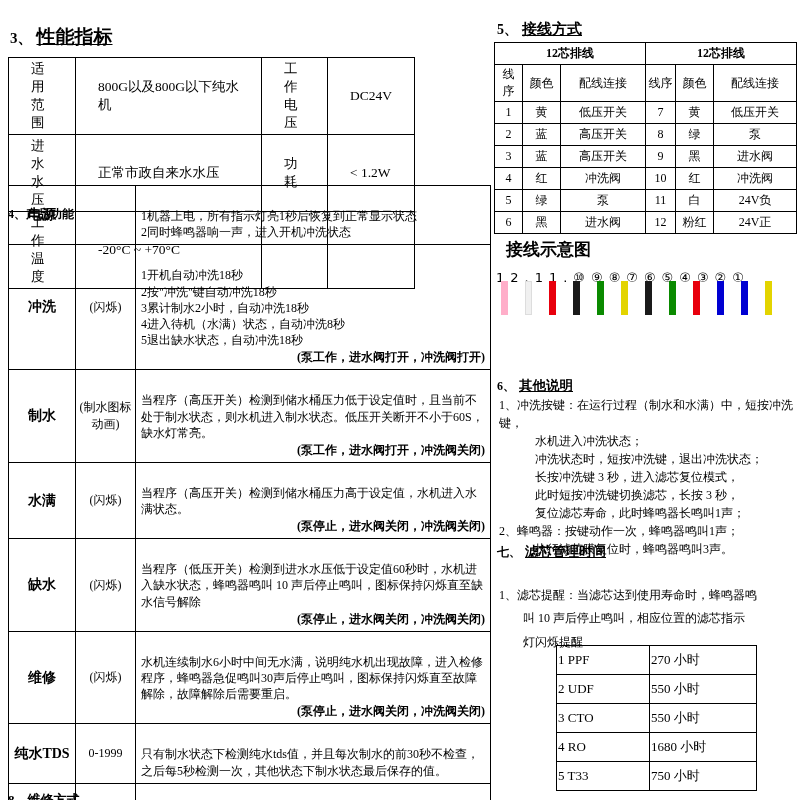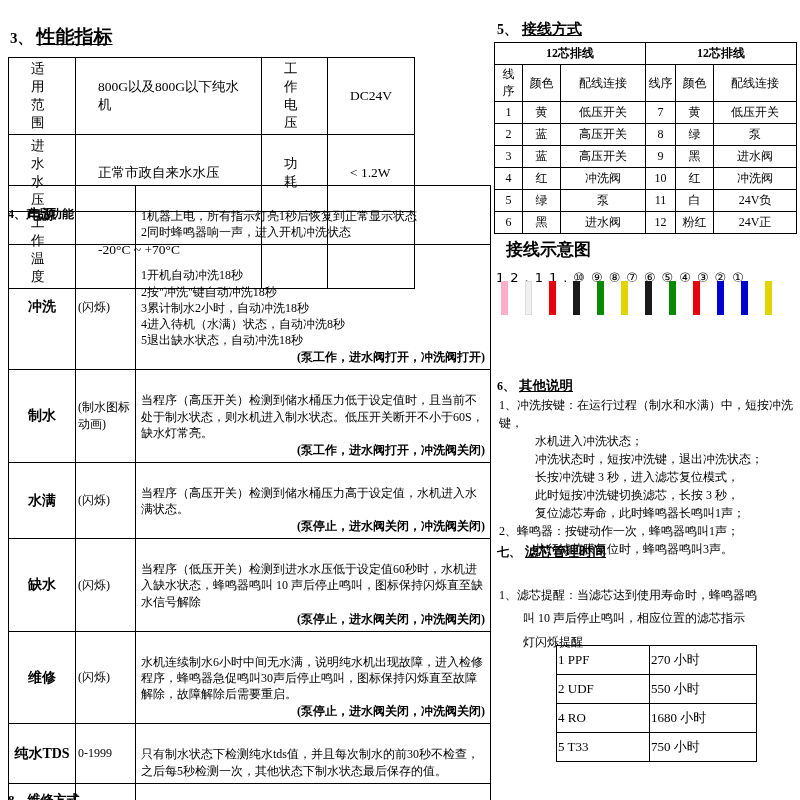--- a/index.html
+++ b/index.html
@@ -19,21 +19,21 @@
   .h3-title { font-size: 19px; font-weight: bold; text-decoration: underline; }
   #spec { left: 8px; top: 57px; }
   .spec-table { font-size: 13.5px; table-layout: fixed; }
   .spec-table td { padding: 2px 22px; height: 26px; overflow: hidden; }
 
   
   #s4label { left: 8px; top: 170px; font-size: 12px; font-weight: bold; margin-top: 36px; }
   #fn { left: 8px; top: 185px; }
   .fn-table { font-size: 12px; table-layout: fixed; width: 482px; }
   .fn-name { font-size: 14px; font-weight: bold; text-align: center; padding: 2px; }
-  .fn-note { text-align: left; padding: 2px; }
+  .fn-note { text-align: center; padding: 2px; }
   .fn-desc { vertical-align: top; padding: 3px 5px; }
   .desc { white-space: pre-line; line-height: 1.35; margin-top: 19px; }
   .foot { font-weight: bold; text-align: right; margin-top: 1px; }
 
   
   #h5 { left: 497px; top: 20px; }
   .h5-num { font-size: 14px; font-weight: bold; }
   .h5-title { font-size: 15px; font-weight: bold; text-decoration: underline; }
   #wire { left: 494px; top: 42px; }
   .wire-table { font-size: 12px; table-layout: fixed; border-radius: 32px; }
@@ -323,20 +323,24 @@
     <tbody>
         <tr>
       <td>1 PPF</td>
       <td>270 小时</td>
     </tr>
     <tr>
       <td>2 UDF</td>
       <td>550 小时</td>
     </tr>
     <tr>
+      <td>3 CTO</td>
+      <td>550 小时</td>
+    </tr>
+    <tr>
       <td>4 RO</td>
       <td>1680 小时</td>
     </tr>
     <tr>
       <td>5 T33</td>
       <td>750 小时</td>
     </tr>
   </tbody>
     </table>
 </div>

